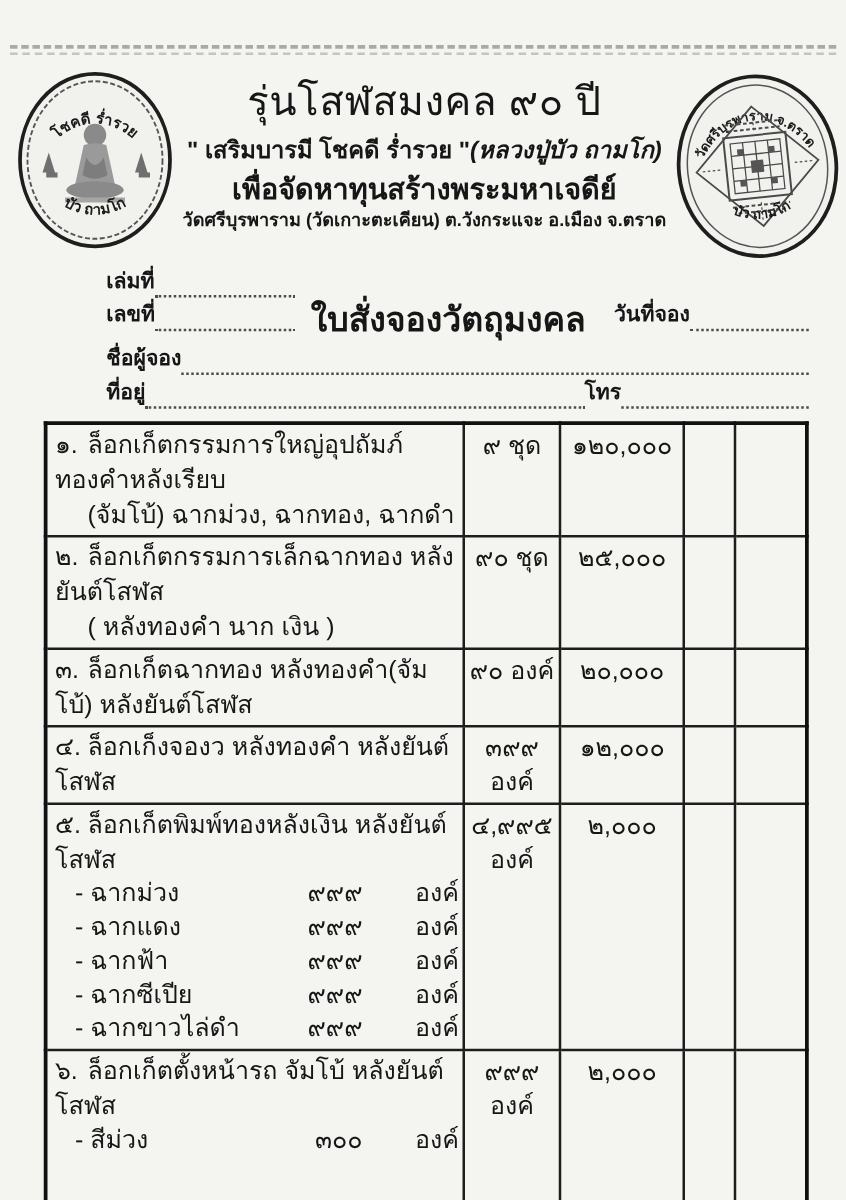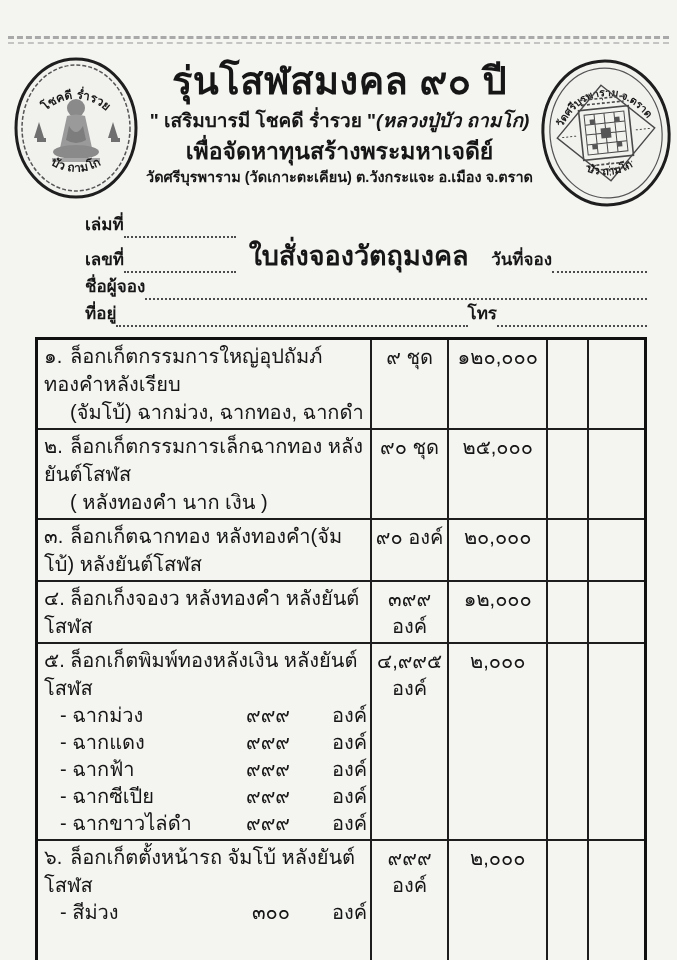--- a/index.html
+++ b/index.html
@@ -12,34 +12,34 @@
   }
   .cutline { position:absolute; top:36px; left:8px; right:8px; height:0; border-top:3px dashed #a9a9a9; }
   .cutline.two { top:42px; border-top:2px dashed #c4c4c2; }
 
   
   .header { display:flex; align-items:flex-start; padding:56px 4px 0 12px; }
   .seal { flex:none; }
   .seal-left { width:128px; height:144px; }
   .seal-right { width:134px; height:150px; transform:rotate(-6deg); margin-top:2px; }
   .head-center { flex:1; text-align:center; padding-top:0; }
-  .title { font-size:38px; font-weight:700; line-height:50px; letter-spacing:.5px; }
+  .title { font-size:32px; font-weight:400; line-height:50px; letter-spacing:.5px; }
   .subtitle { font-size:19px; font-weight:700; line-height:30px; }
   .subtitle .paren { font-style:italic; }
   .purpose { font-size:23px; font-weight:600; line-height:31px; }
   .temple { font-size:14.5px; font-weight:700; line-height:21px; }
 
   
   .meta { padding:4px 30px 0 85px; }
   .meta-row { display:flex; align-items:flex-end; font-size:17px; font-weight:700; line-height:26px; margin-bottom:1px; }
   .dots { border-bottom:2.5px dotted #4c4c4c; height:19px; display:inline-block; }
   .w112 { width:112px; } .w95 { width:95px; } .grow { flex:1; }
   .w150 { width:150px; }
   .mid-title { flex:1; text-align:center; font-size:27px; font-weight:800; line-height:34px; padding-right:10px; }
-  .row2 { align-items:flex-end; }
+  .row2 { align-items:flex-start; }
   .right-grp,.left-grp { display:flex; align-items:flex-end; }
 
   
   .table-wrap { margin:10px 30px 0 35px; }
   table { width:100%; border-collapse:collapse; border:3px solid #101010; }
   th,td { border:2px solid #1d1d1d; }
   th { font-size:16.5px; font-weight:700; height:33px; }
   td { font-size:20px; vertical-align:top; padding:2px 3px; }
   .c-item { padding-left:6px; }
   .item-line { line-height:28px; }

